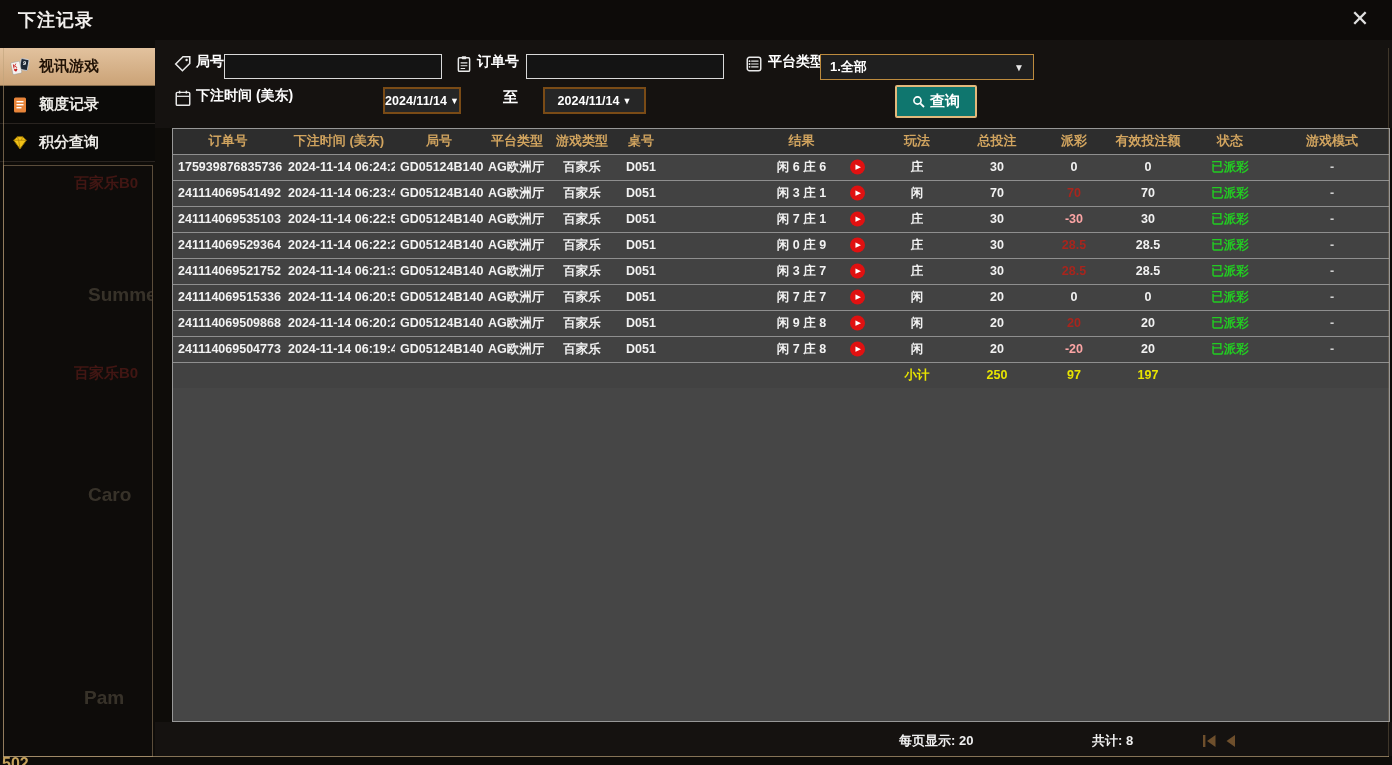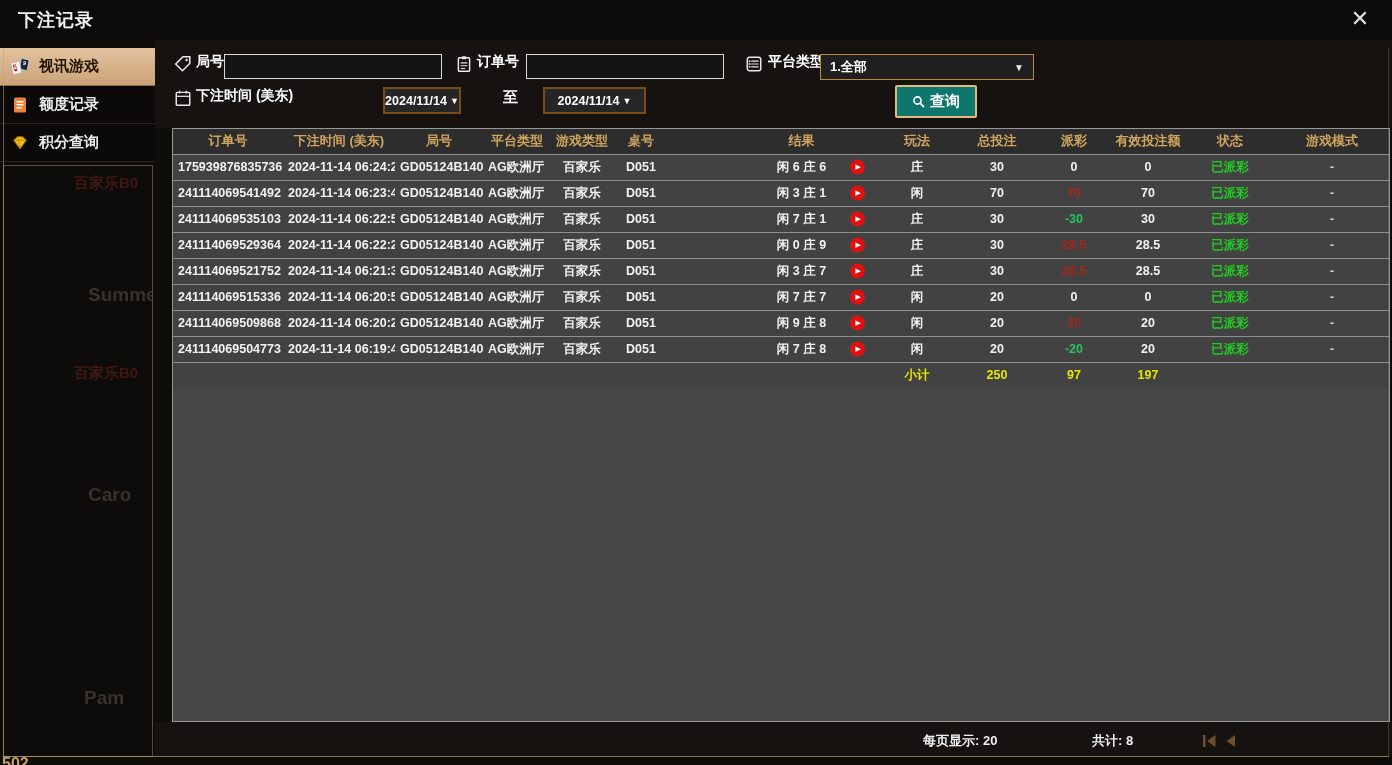--- a/index.html
+++ b/index.html
@@ -64,21 +64,21 @@
   td { height:26px; color:#f2f2f2; font-size:12.5px; font-weight:700; text-align:center;
        border-top:1px solid #8f8f8f; background:#424242; white-space:nowrap; overflow:hidden; }
   td.l { text-align:left; padding-left:5px; }
   .col-result { position:relative; padding-left:55px; }
   .play-btn { position:absolute; right:14px; top:50%; transform:translateY(-50%);
               width:15px; height:15px; border-radius:50%; background:#e01111; cursor:pointer; }
   .play-btn::before { content:"▶"; position:absolute; left:54%; top:50%; transform:translate(-50%,-52%);
                       color:#fff; font-size:7px; }
   td[data-color="plain"] { color:#f2f2f2; }
   td[data-color="win"]   { color:#a8251d; }
-  td[data-color="loss"]  { color:#22c55e; }
+  td[data-color="loss"]  { color:#fca5a5; }
   td.status { color:#22cb22; }
   td.dim { color:#cfcfcf; }
   tr.sumrow td { color:#e8e400; }
   tr.sumrow td.blank { background:#424242; }
   tr.grand td { border-bottom:1px solid #8f8f8f; }
 
   
   .footer { position:absolute; left:155px; top:722px; right:0; height:34px; background:#151210; }
   .f-text { position:absolute; top:10px; color:#efefef; font-size:13px; font-weight:700; }
   .pager-btn { position:absolute; top:12px; width:16px; height:14px; cursor:pointer; }
@@ -397,21 +397,21 @@
           <td>250</td>
           <td>97</td>
           <td>197</td>
           <td class="blank" colspan="2"></td>
         </tr>
       </tbody>
     </table>
   </div>
 
   <div class="footer">
-    <span class="f-text" style="left:768px;">每页显示: 20</span>
+    <span class="f-text" style="left:744px;">每页显示: 20</span>
     <span class="f-text" style="left:937px;">共计: 8</span>
     <span class="pager-btn" style="left:1047px;">
       <svg width="15" height="14" viewBox="0 0 15 14">
           <rect x="1" y="1" width="2.4" height="12" fill="#6e4f2c"></rect>
           <path d="M13.5 1 L5 7 L13.5 13 Z" fill="#6e4f2c"></path>
         </svg>
     </span>
     <span class="pager-btn" style="left:1069px;">
       <svg width="12" height="14" viewBox="0 0 12 14">
           <path d="M11 1 L2.5 7 L11 13 Z" fill="#6e4f2c"></path>

